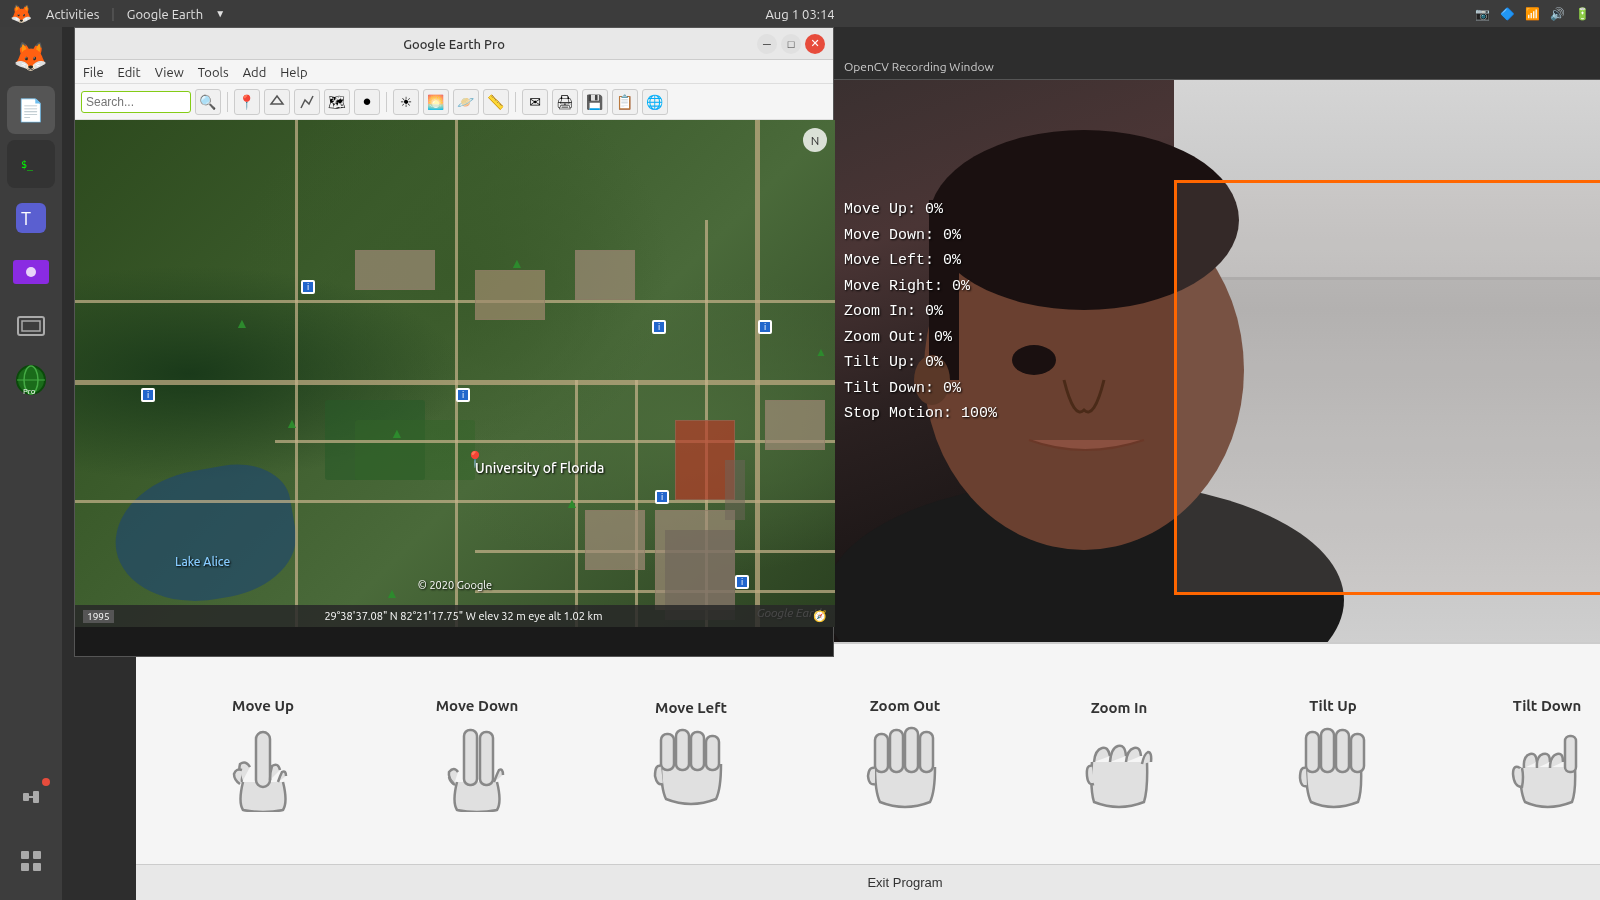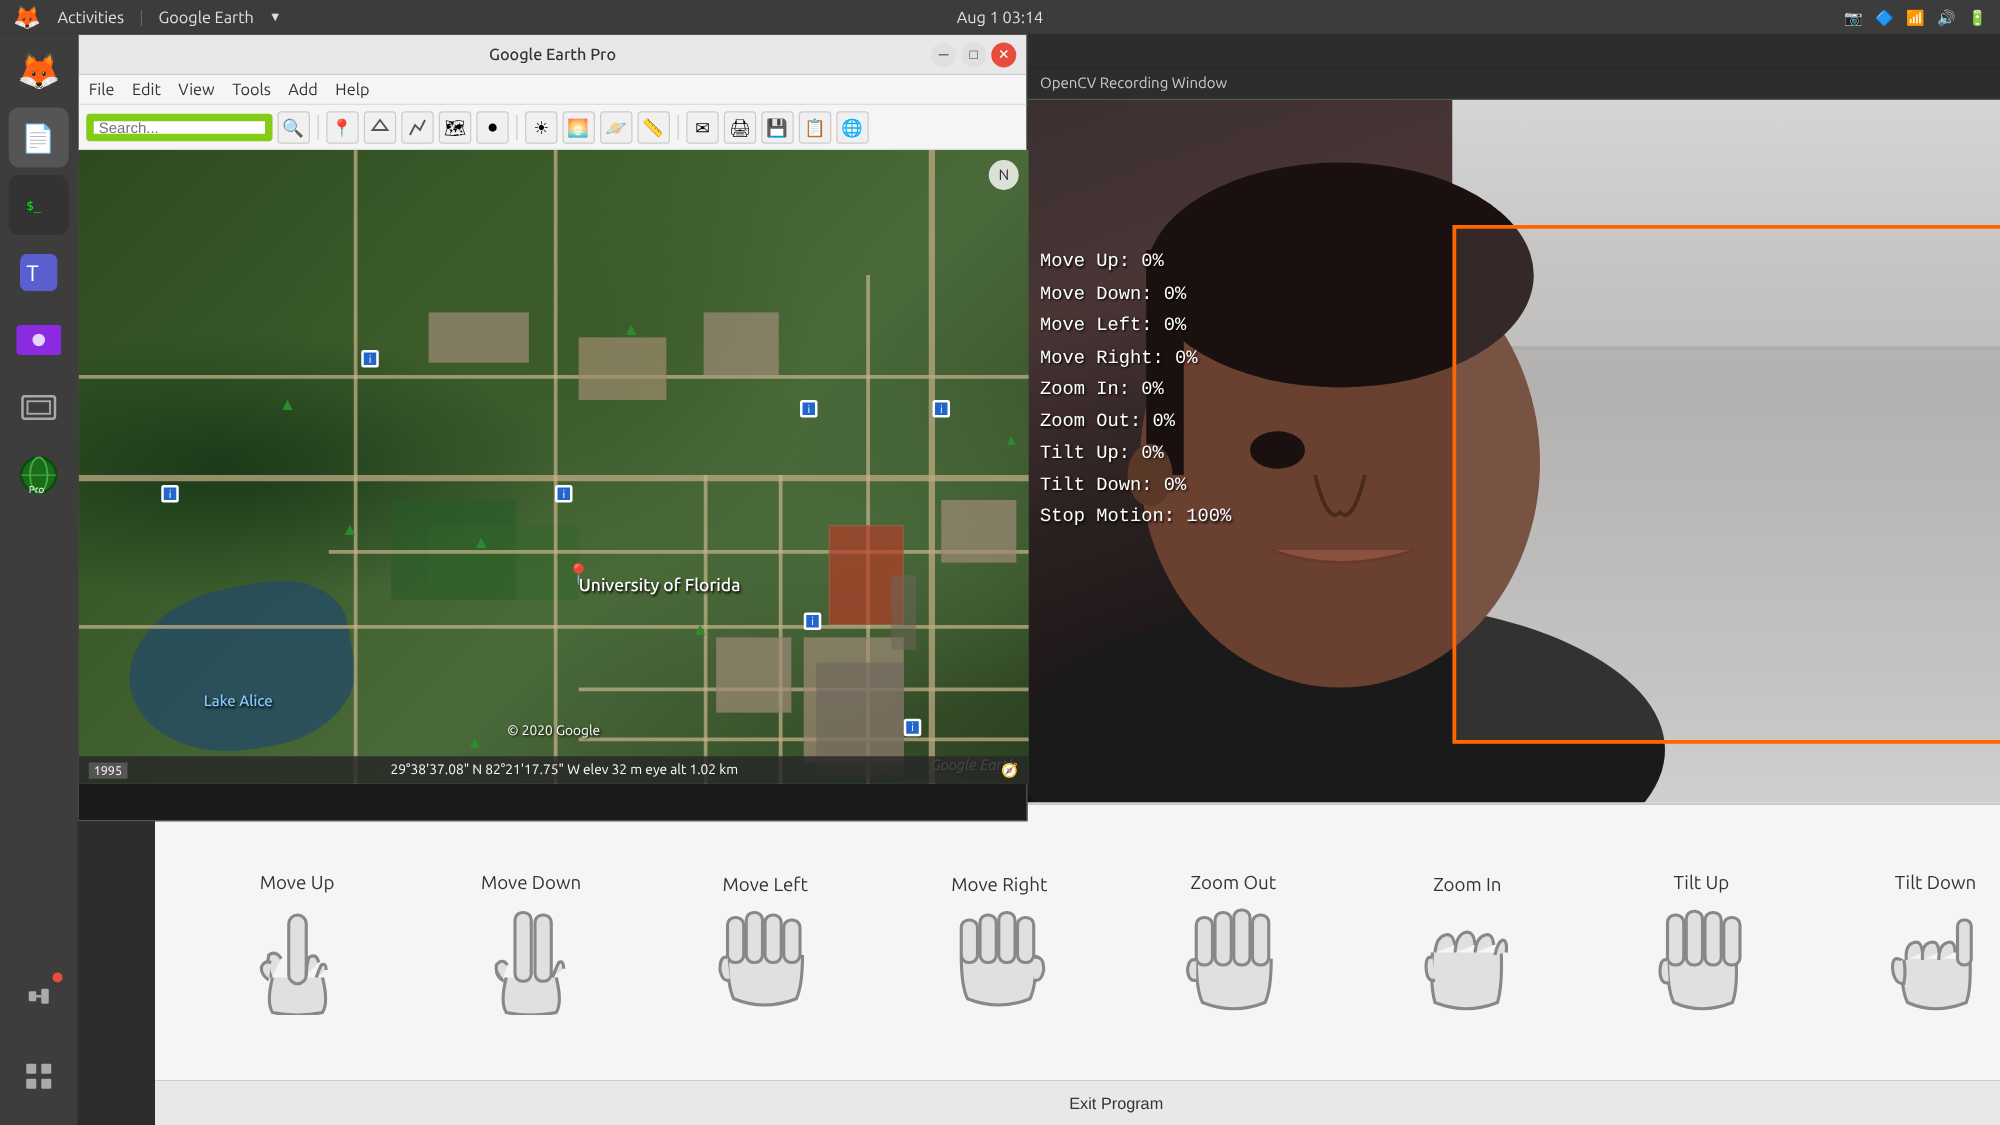--- a/index.html
+++ b/index.html
@@ -68,20 +68,21 @@
       border-radius: 8px;
       cursor: pointer;
       font-size: 22px;
     }
 
     
     #content-area {
       flex: 1;
       display: flex;
       flex-direction: column;
+      margin-left: 12px;
     }
 
     
     #ge-window {
       position: relative;
       display: flex;
       flex-direction: column;
       width: 760px;
       background: #1a1a1a;
       border: 1px solid #555;
@@ -140,23 +141,23 @@
     #ge-toolbar {
       background: #f5f5f5;
       height: 36px;
       display: flex;
       align-items: center;
       padding: 0 6px;
       gap: 4px;
       border-bottom: 1px solid #ddd;
     }
     .toolbar-search {
-      width: 149px;
+      width: 110px;
       height: 22px;
-      border: 6px solid #84cc16;
+      border: 1px solid #84cc16;
       border-radius: 3px;
       padding: 0 4px;
       font-size: 12px;
     }
     .toolbar-btn {
       width: 26px;
       height: 26px;
       border: 1px solid #ccc;
       border-radius: 3px;
       background: #f0f0f0;
@@ -438,21 +439,21 @@
     .gesture-item {
       display: flex;
       flex-direction: column;
       align-items: center;
       gap: 8px;
       width: 160px;
     }
     .gesture-label {
       font-size: 15px;
       color: #333;
-      font-weight: 400;
+      font-weight: 700;
       margin-top: 10px;
     }
     .gesture-icon {
       font-size: 72px;
       color: #444;
       line-height: 1;
     }
 
     
     #bottom-buttons {
@@ -806,35 +807,20 @@
                 <rect x="10" y="10" width="13" height="36" rx="6"></rect>
                 <rect x="25" y="6" width="13" height="40" rx="6"></rect>
                 <rect x="40" y="8" width="13" height="38" rx="6"></rect>
                 <rect x="55" y="12" width="13" height="34" rx="6"></rect>
                 <path d="M10,42 Q4,40 4,52 Q6,62 12,60"></path>
               </g>
             </svg>
           </div>
         </div>
 
-        <div class="gesture-item">
-          <div class="gesture-label">Move Right</div>
-          <div class="gesture-icon">
-            <svg width="80" height="85" viewBox="0 0 80 85">
-              <g stroke="#888" stroke-width="2.5" fill="#e0e0e0">
-                <path d="M10,40 Q10,65 15,75 Q40,85 65,75 Q70,65 70,40"></path>
-                <rect x="10" y="12" width="13" height="34" rx="6"></rect>
-                <rect x="25" y="8" width="13" height="38" rx="6"></rect>
-                <rect x="40" y="6" width="13" height="40" rx="6"></rect>
-                <rect x="55" y="10" width="13" height="36" rx="6"></rect>
-                <path d="M68,42 Q76,40 76,52 Q74,62 68,60"></path>
-              </g>
-            </svg>
-          </div>
-        </div>
 
         <div class="gesture-item">
           <div class="gesture-label">Zoom Out</div>
           <div class="gesture-icon">
             <svg width="80" height="90" viewBox="0 0 80 90">
               <g stroke="#888" stroke-width="2.5" fill="#e0e0e0">
 
                 <path d="M10,45 Q10,70 15,80 Q40,90 65,80 Q70,70 70,45"></path>
                 <rect x="10" y="12" width="13" height="38" rx="6"></rect>
                 <rect x="25" y="8" width="13" height="42" rx="6"></rect>

